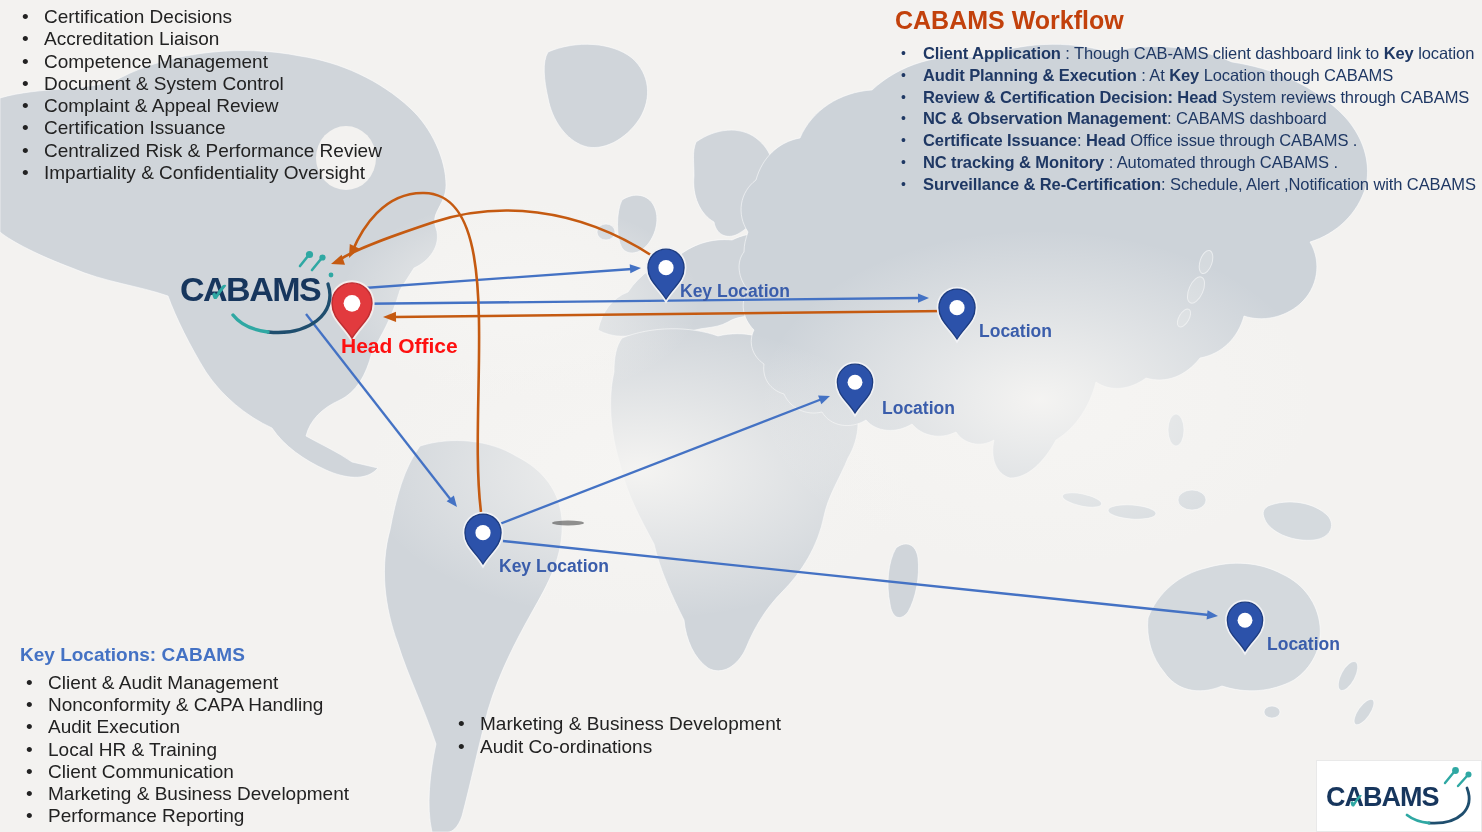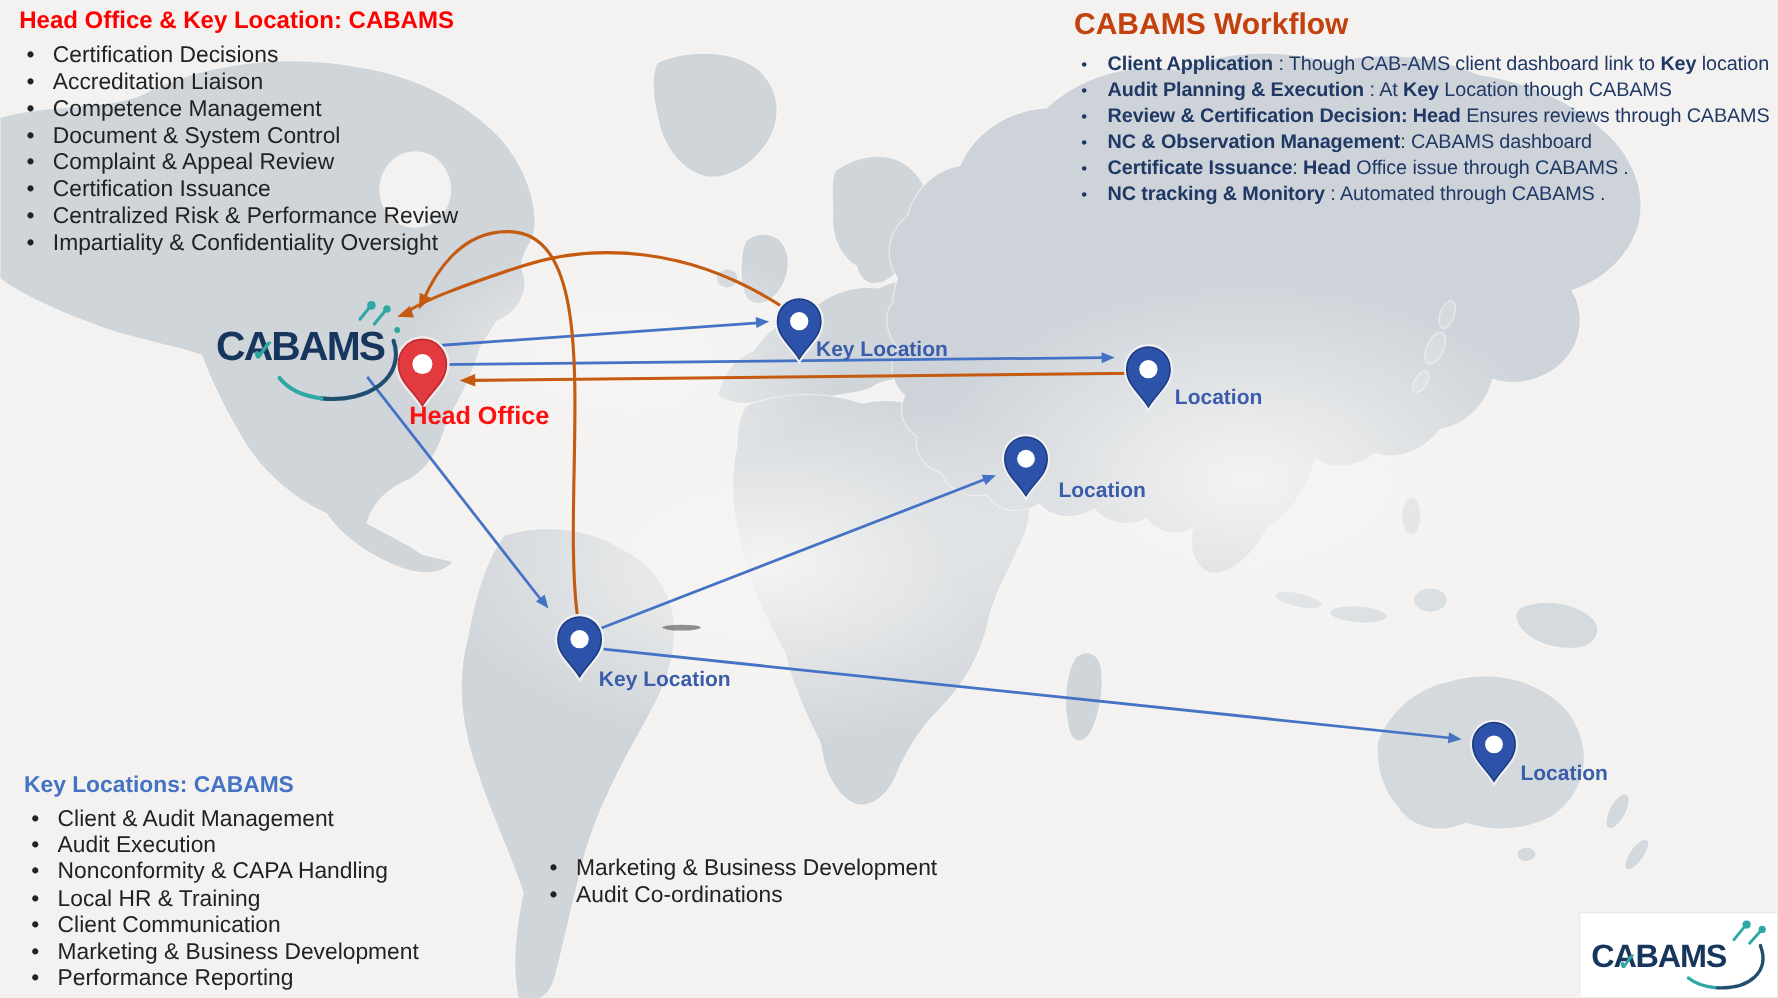--- a/index.html
+++ b/index.html
@@ -206,51 +206,51 @@
       </g>
       <g fill="#2fa8a3">
         <circle cx="133.5" cy="6.5" r="3.6"></circle>
         <circle cx="146.5" cy="9.5" r="3.1"></circle>
         <circle cx="155" cy="27" r="2.4"></circle>
       </g>
     </svg>
   </div>
 
   <div class="panel" id="head-office-panel">
-    <h2>Head Office &amp; Key Location: CABAMS</h2>
     <ul>
       <li>Certification Decisions</li>
       <li>Accreditation Liaison</li>
       <li>Competence Management</li>
       <li>Document &amp; System Control</li>
       <li>Complaint &amp; Appeal Review</li>
       <li>Certification Issuance</li>
       <li>Centralized Risk &amp; Performance Review</li>
       <li>Impartiality &amp; Confidentiality Oversight</li>
     </ul>
   </div>
 
   <div class="panel" id="workflow-panel">
     <h2>CABAMS Workflow</h2>
     <ul>
       <li><span style="font-weight: bold;">Client Application</span><span> : Though CAB-AMS client dashboard link to </span><span style="font-weight: bold;">Key</span><span> location</span></li>
       <li><span style="font-weight: bold;">Audit Planning &amp; Execution</span><span> : At </span><span style="font-weight: bold;">Key</span><span> Location though CABAMS</span></li>
-      <li><span style="font-weight: bold;">Review &amp; Certification Decision: Head</span><span> Ensures reviews through CABAMS</span></li>
+      <li><span style="font-weight: bold;">Review &amp; Certification Decision: Head</span><span> System reviews through CABAMS</span></li>
       <li><span style="font-weight: bold;">NC &amp; Observation Management</span><span>: CABAMS dashboard</span></li>
       <li><span style="font-weight: bold;">Certificate Issuance</span><span>: </span><span style="font-weight: bold;">Head</span><span> Office issue through CABAMS .</span></li>
       <li><span style="font-weight: bold;">NC tracking &amp; Monitory</span><span> : Automated through CABAMS .</span></li>
+      <li><span style="font-weight: bold;">Surveillance &amp; Re-Certification</span><span>: Schedule, Alert ,Notification with CABAMS</span></li>
     </ul>
   </div>
 
   <div class="panel" id="key-locations-panel">
     <h2>Key Locations: CABAMS</h2>
     <ul>
       <li>Client &amp; Audit Management</li>
+      <li>Nonconformity &amp; CAPA Handling</li>
       <li>Audit Execution</li>
-      <li>Nonconformity &amp; CAPA Handling</li>
       <li>Local HR &amp; Training</li>
       <li>Client Communication</li>
       <li>Marketing &amp; Business Development</li>
       <li>Performance Reporting</li>
     </ul>
   </div>
 
   <div class="panel" id="locations-panel">
     <ul>
       <li>Marketing &amp; Business Development</li>

